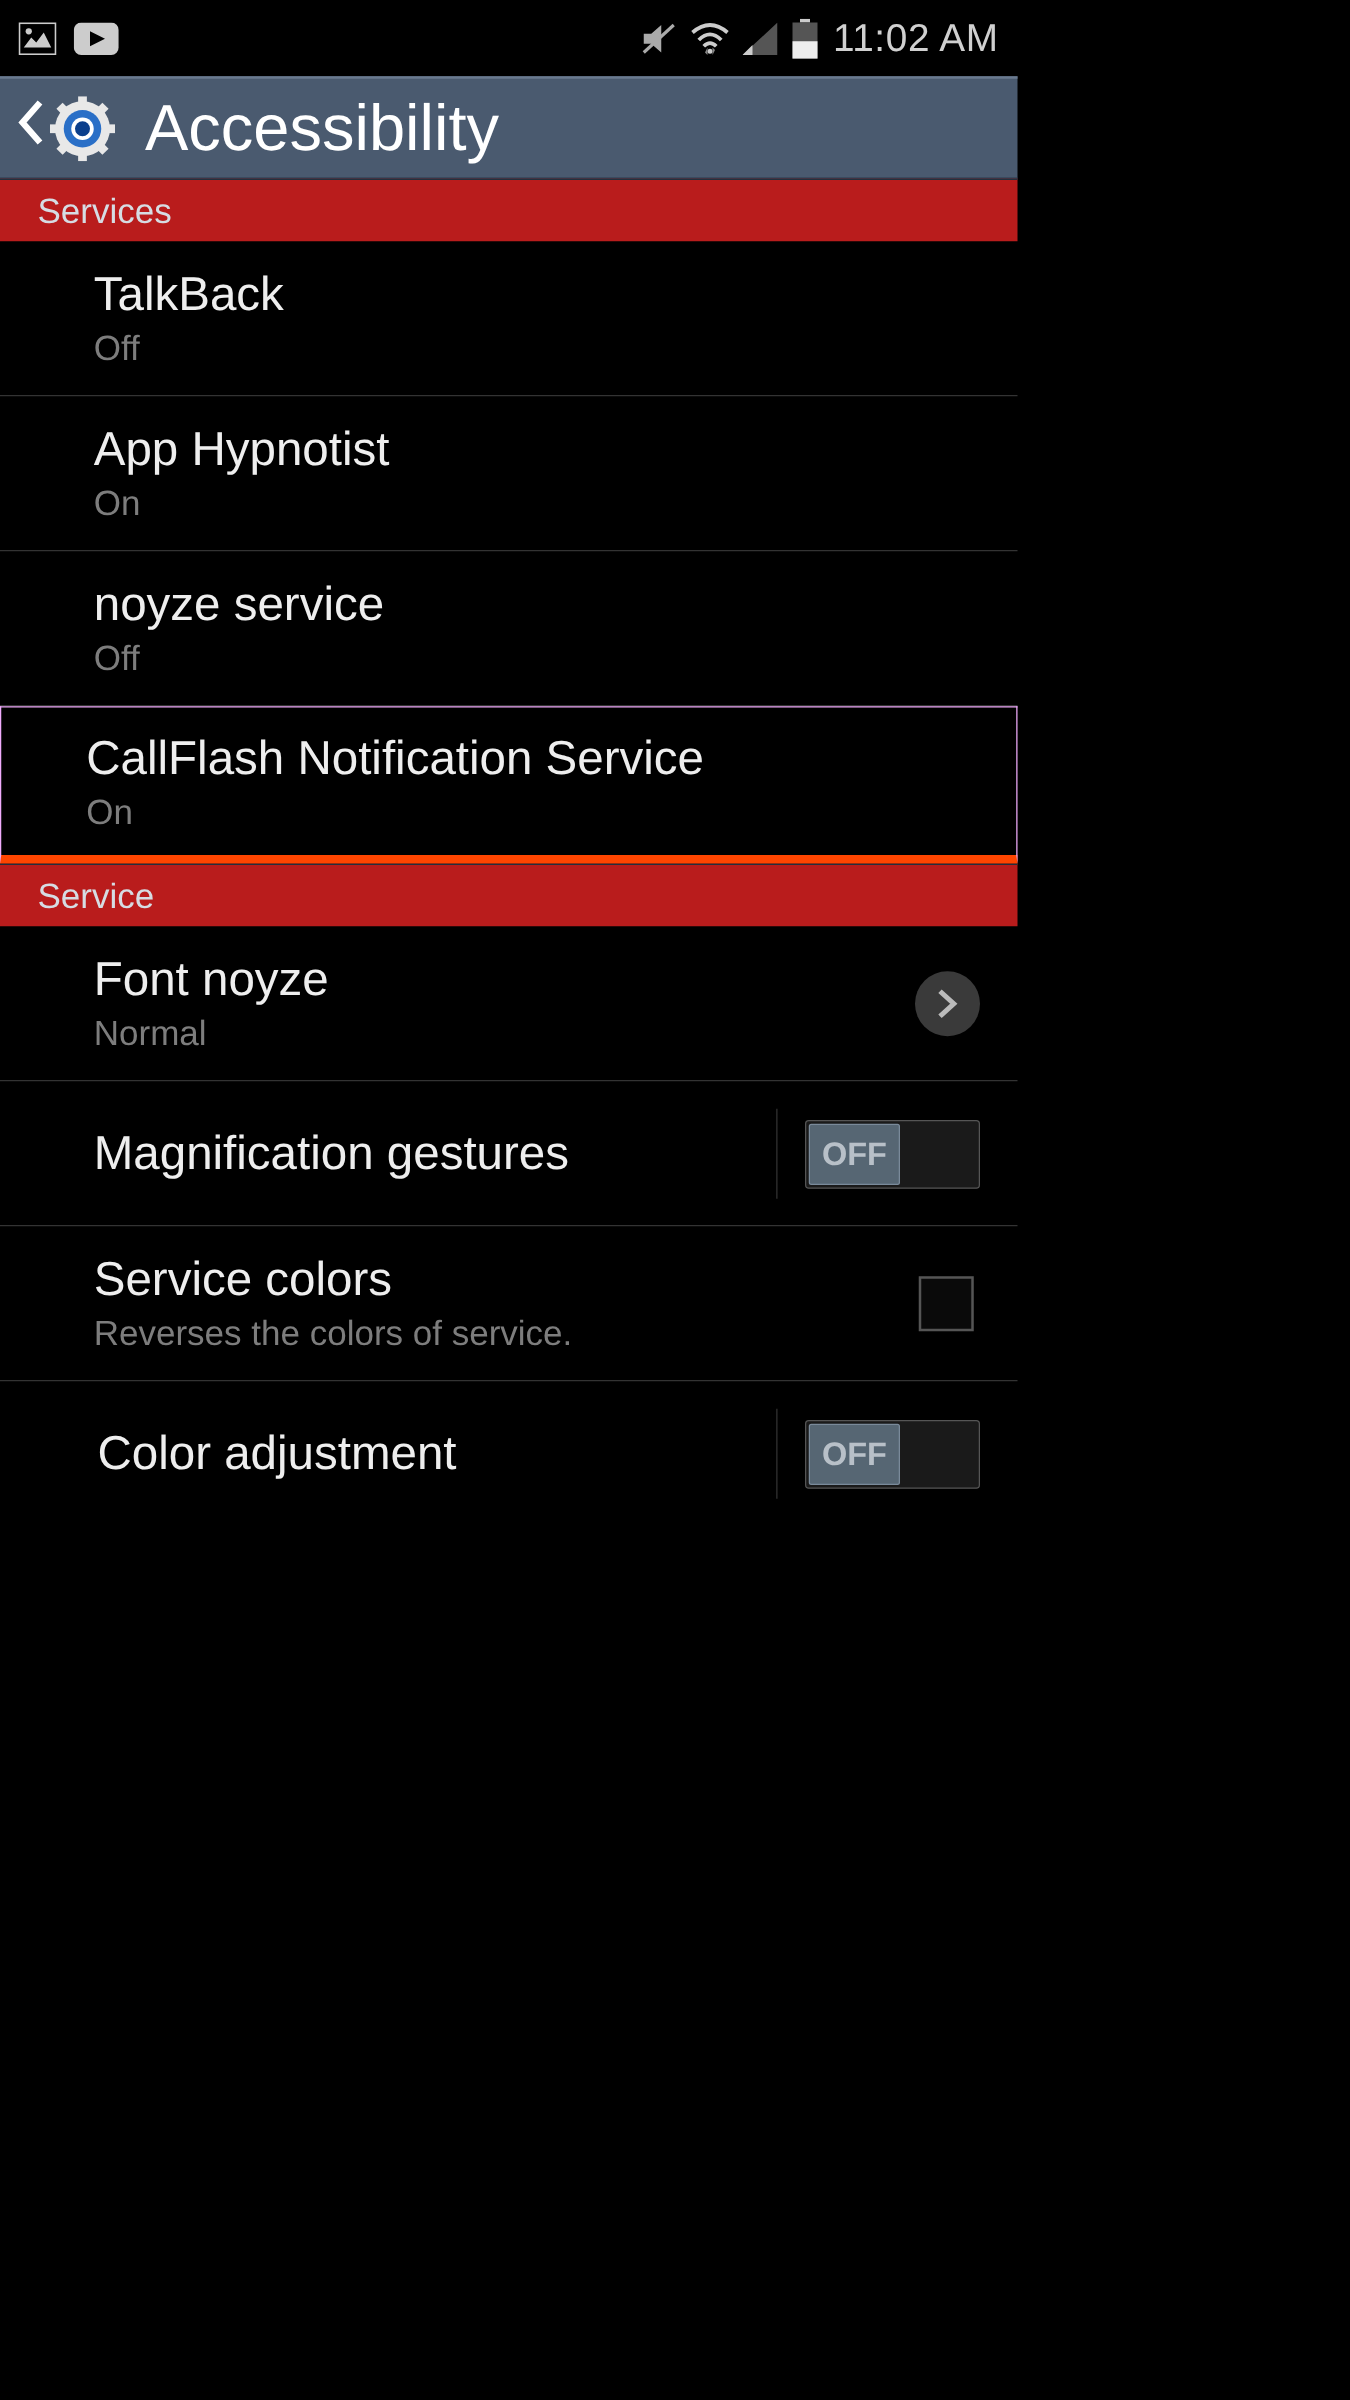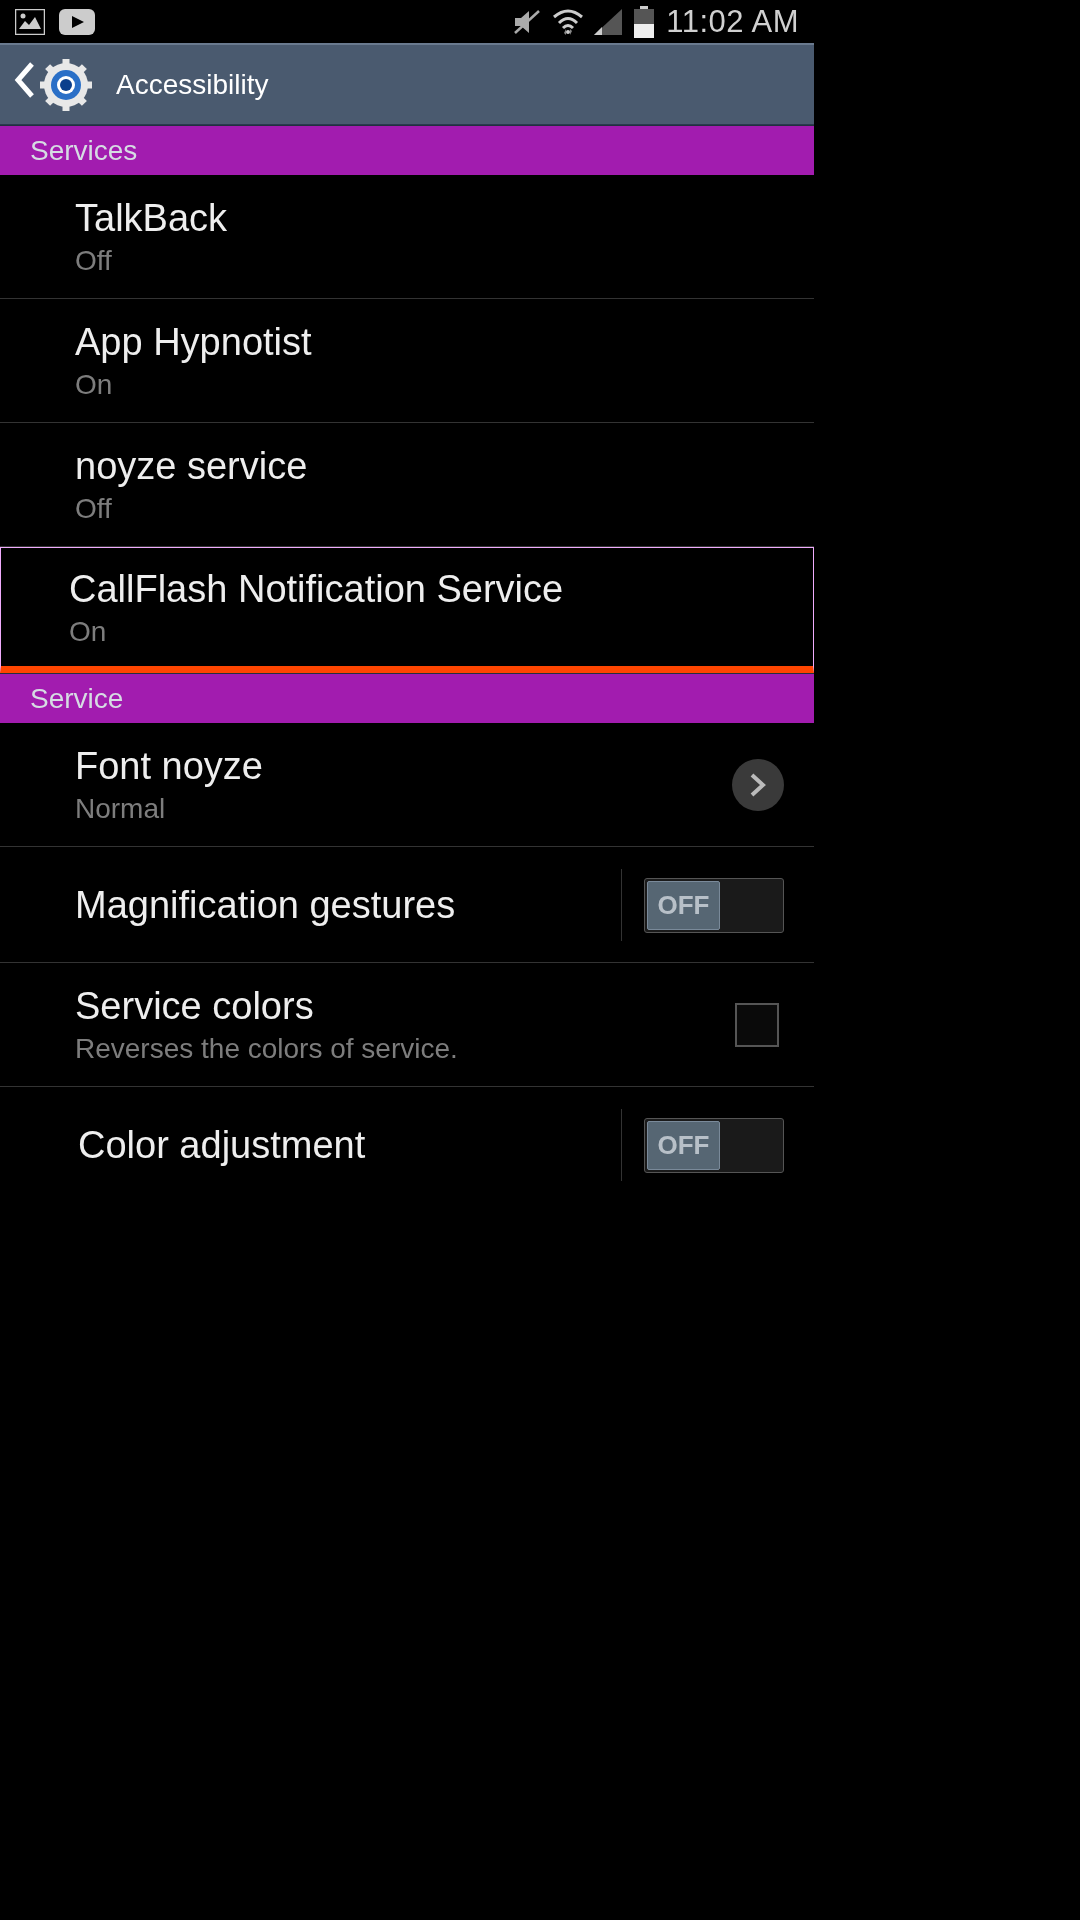--- a/index.html
+++ b/index.html
@@ -16,21 +16,21 @@
     }
     .screenshot {
       width: 814px;
       height: 1446px;
       background: #000000;
       position: relative;
     }
     
     
     .status-bar {
-      height: 43px;
+      height: 61px;
       background: #000000;
       display: flex;
       align-items: center;
       justify-content: space-between;
       padding: 0 15px;
     }
     .status-left {
       display: flex;
       align-items: center;
       gap: 14px;
@@ -74,29 +74,29 @@
     }
     .gear-icon {
       width: 52px;
       height: 52px;
       display: inline-flex;
       align-items: center;
       justify-content: center;
     }
     .header-title {
       color: #ffffff;
-      font-size: 28px;
+      font-size: 52px;
       margin-left: 24px;
       font-weight: 400;
     }
     
     
     .section-header {
       height: 50px;
-      background: #a21caf;
+      background: #b91c1c;
       display: flex;
       align-items: center;
       padding: 0 30px;
       border-top: 1px solid #23303e;
     }
     .section-header-text {
       color: #d6dce3;
       font-size: 28px;
       font-weight: 400;
     }

